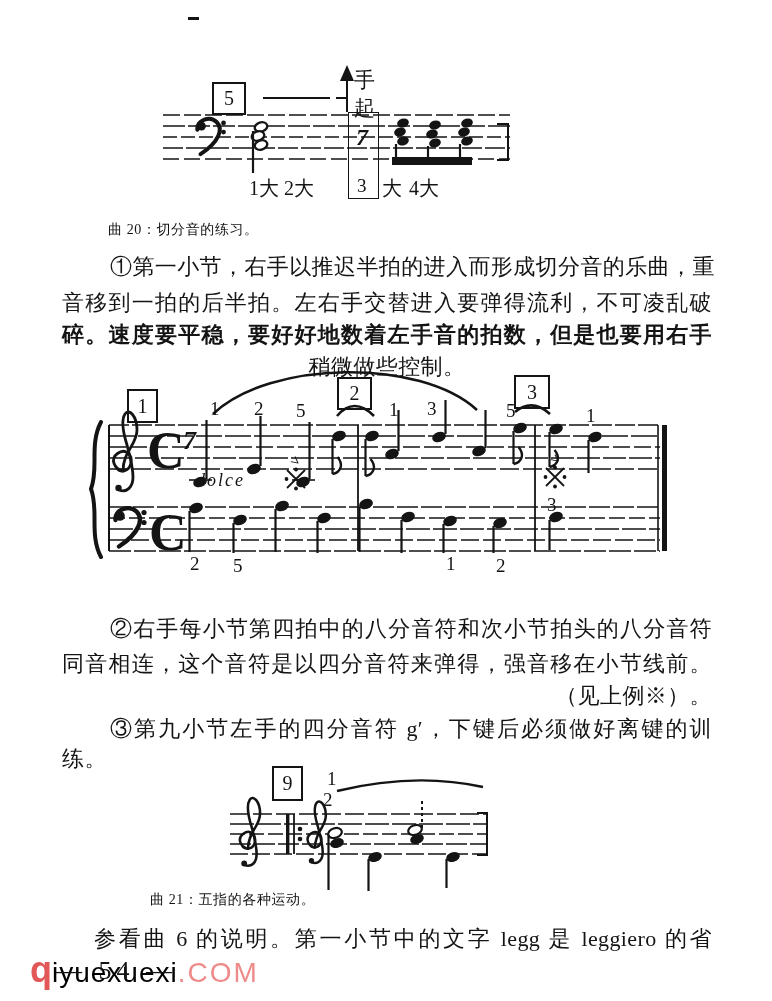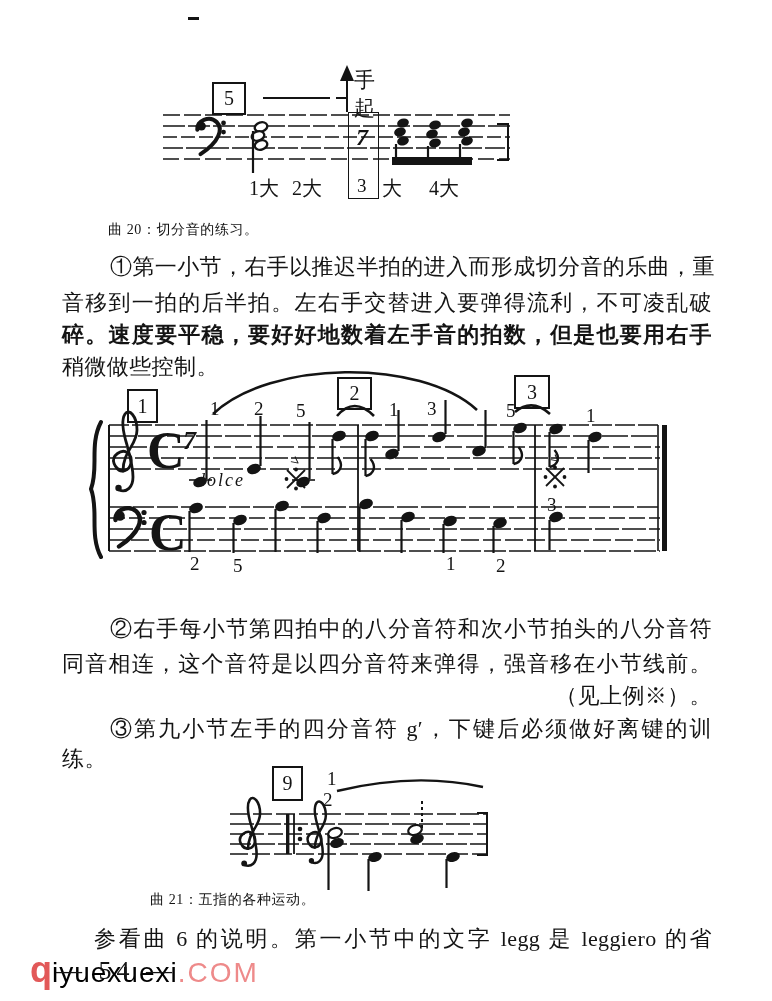--- a/index.html
+++ b/index.html
@@ -99,29 +99,29 @@
 
   <div class="mbox" style="left:212px;top:82px;width:30px;height:29px;">
     <span>5</span>
   </div>
   <span class="han abs" style="left:354px;top:66px;">手</span>
   <span class="han abs" style="left:354px;top:94px;">起</span>
   <div class="tallbox" style="left:348px;top:112px;width:29px;height:85px;"></div>
   <span class="rest7" style="left:356px;top:124px;">7</span>
   <span class="beatlbl" style="left:357px;top:175px;font-size:19px;">3</span>
   <span class="beatlbl" style="left:249px;top:175px;">1大</span>
-  <span class="beatlbl" style="left:284px;top:175px;margin-left:8px;">2大</span>
+  <span class="beatlbl" style="left:284px;top:175px;">2大</span>
   <span class="beatlbl" style="left:382px;top:175px;">大</span>
-  <span class="beatlbl" style="left:429px;top:175px;text-align:center;">4大</span>
+  <span class="beatlbl" style="left:409px;top:175px;text-align:center;">4大</span>
 
   <div class="heading" style="left:108px;top:221px;">曲 20：切分音的练习。</div>
   <div class="tline full indent" style="top:253px;">①第一小节，右手以推迟半拍的进入而形成切分音的乐曲，重</div>
   <div class="tline full" style="top:289px;">音移到一拍的后半拍。左右手交替进入要弹得流利，不可凌乱破</div>
   <div class="tline full" style="top:321px;font-weight:bold;">碎。速度要平稳，要好好地数着左手音的拍数，但是也要用右手</div>
-  <div class="tline" style="top:353px;text-align:left;">稍微做些控制。</div>
+  <div class="tline" style="top:353px;text-align:center;">稍微做些控制。</div>
 
   <svg class="abs" style="left:85px;top:350px;" width="600" height="235" viewBox="0 0 600 235">
 
     <path class="stroke" d="M16 72 C4 95 14 118 6 139 C14 160 4 184 16 207" stroke-width="4" stroke-linecap="round"></path>
 
     <g>
       <line class="stroke" x1="24" y1="75" x2="575" y2="75" stroke-width="1.4" stroke-dasharray="20 3"></line>
       <line class="stroke" x1="24" y1="86" x2="575" y2="86" stroke-width="1.4" stroke-dasharray="26 3"></line>
       <line class="stroke" x1="24" y1="97" x2="575" y2="97" stroke-width="1.4" stroke-dasharray="17 4"></line>
       <line class="stroke" x1="24" y1="108" x2="575" y2="108" stroke-width="1.4" stroke-dasharray="23 3"></line>

